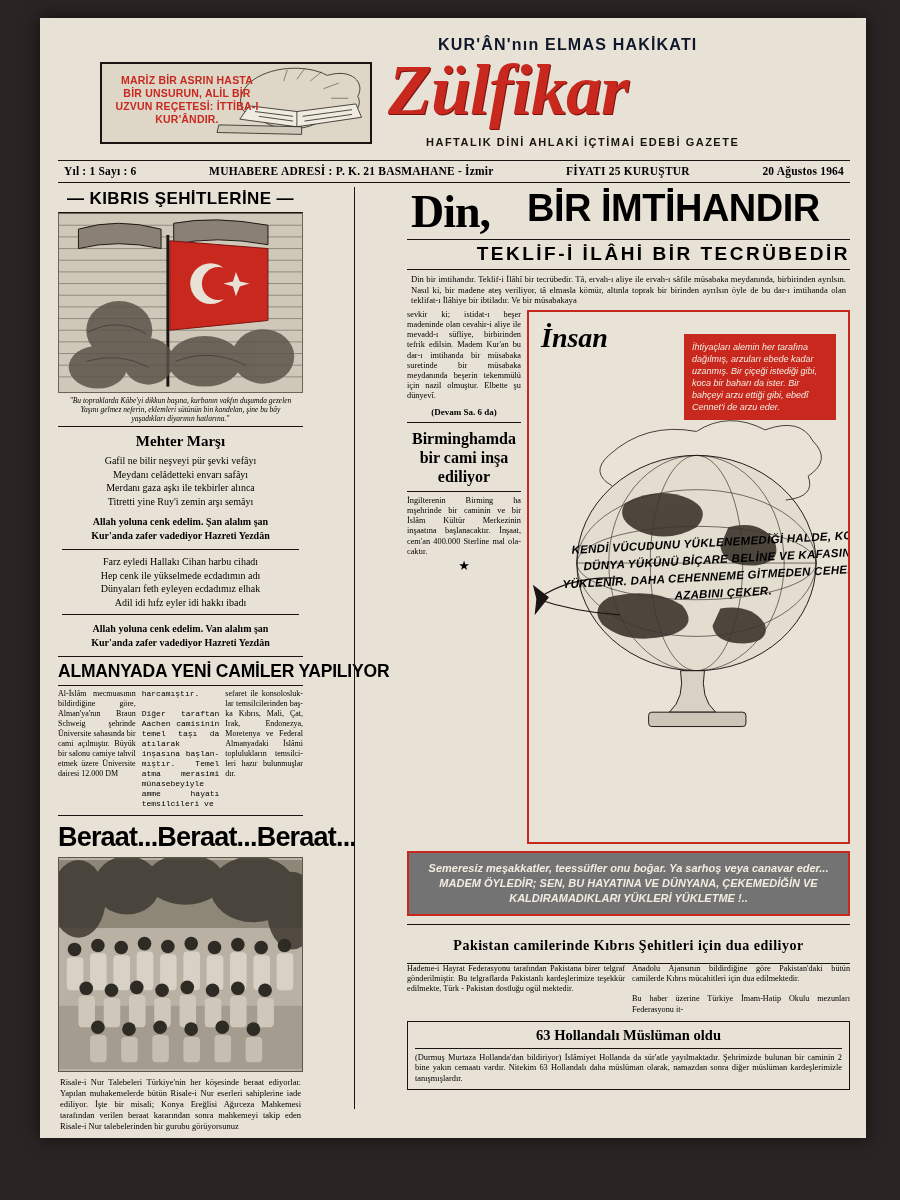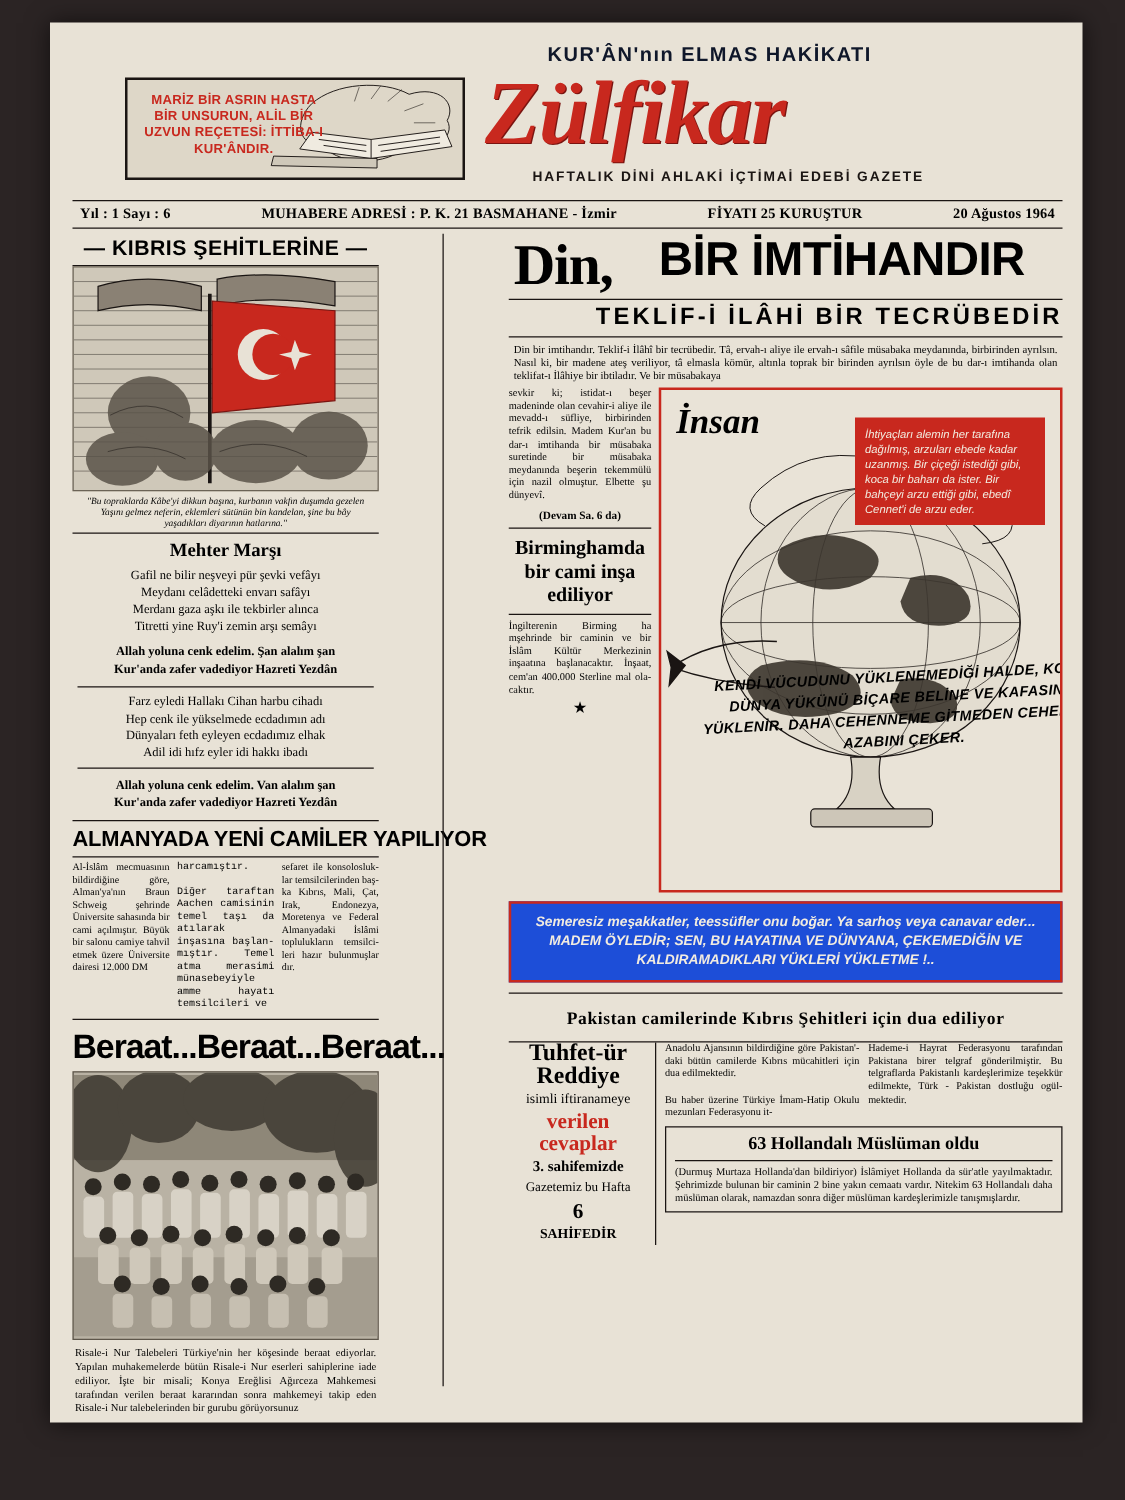--- a/index.html
+++ b/index.html
@@ -236,21 +236,21 @@
     margin-top: 5px;
   }
   .star { text-align: center; font-size: 13px; padding: 4px 0; }
 
   
   .adbox {
     flex: 1;
     border: 2px solid #c8281e;
     position: relative;
     background: #e9e3d7;
-    height: 404px;
+    height: 534px;
     overflow: hidden;
   }
   .insan-word {
     position: absolute; left: 12px; top: 10px;
     font-size: 28px; font-weight: bold; font-style: italic;
     font-family: "Liberation Serif", serif;
   }
   .red-note {
     position: absolute;
     right: 12px; top: 22px;
@@ -271,21 +271,21 @@
     line-height: 17px;
     font-weight: bold;
     font-family: "Liberation Sans", sans-serif;
     font-style: italic;
     text-align: center;
     letter-spacing: 0.3px;
     transform: rotate(-3deg);
   }
   .red-banner {
     border: 2px solid #c8281e;
-    background: #1d4ed8;
+    background: #737373;
     color: #f2ece0;
     font-size: 11px;
     line-height: 15px;
     padding: 8px 10px;
     margin-top: 7px;
     font-family: "Liberation Sans", sans-serif;
     font-style: italic;
     text-align: center;
     font-weight: bold;
   }
@@ -560,36 +560,26 @@
         </div>
       </div>
 
       <div class="red-banner">Semeresiz meşakkatler, teessüfler onu boğar. Ya sarhoş veya canavar eder... MADEM ÖYLEDİR; SEN, BU HAYATINA VE DÜNYANA, ÇEKEMEDİĞİN VE KALDIRAMADIKLARI YÜKLERİ YÜKLETME !..</div>
 
       <hr class="rule" style="margin-top:8px;">
       <div class="pak-head">Pakistan camilerinde Kıbrıs Şehitleri için dua ediliyor</div>
       <hr class="rule-thin">
 
       <div class="bottom-row">
-        <div class="tuhfet">
-          <div class="big">Tuhfet-ür</div>
-          <div class="big">Reddiye</div>
-          <div style="font-size:11px;">isimli iftiranameye</div>
-          <div class="red">verilen cevaplar</div>
-          <div style="font-size:12px;font-weight:bold;">3. sahifemizde</div>
-          <div style="font-size:10.5px;">Gazetemiz bu Hafta</div>
-          <div class="num">6</div>
-          <div style="font-size:11px;font-weight:bold;">SAHİFEDİR</div>
-        </div>
         <div style="flex:1;">
           <div class="bottom-cols">
+            <div style="white-space:pre-line;">Hademe-i Hayrat Federas­yonu tarafından Pakista­na birer telgraf gönderil­miştir. Bu telgraflarda Pa­kistanlı kardeşlerimize te­şekkür edilmekte, Türk - Pakistan dostluğu ogül­ mektedir.</div>
             <div style="white-space:pre-line;">Anadolu Ajansının bil­dirdiğine göre Pakistan'­daki bütün camilerde Kıb­rıs mücahitleri için dua edilmektedir.
 
 Bu haber üzerine Tür­kiye İmam-Hatip Okulu mezunları Federasyonu it-</div>
-            <div style="white-space:pre-line;">Hademe-i Hayrat Federas­yonu tarafından Pakista­na birer telgraf gönderil­miştir. Bu telgraflarda Pa­kistanlı kardeşlerimize te­şekkür edilmekte, Türk - Pakistan dostluğu ogül­ mektedir.</div>
           </div>
           <div class="holland-box">
             <div class="holland-head">63 Hollandalı Müslüman oldu</div>
             <hr class="rule-thin">
             <div class="holland-body" style="padding-top:4px;">(Durmuş Murtaza Hollanda'dan bildiriyor) İslâmiyet Hollanda da sür'atle yayılmaktadır. Şehrimizde bulunan bir caminin 2 bine yakın ce­maatı vardır. Nitekim 63 Hollandalı daha müslü­man olarak, namazdan sonra diğer müslüman kar­deşlerimizle tanışmışlardır.</div>
           </div>
         </div>
       </div>
     </div>
   </div>

